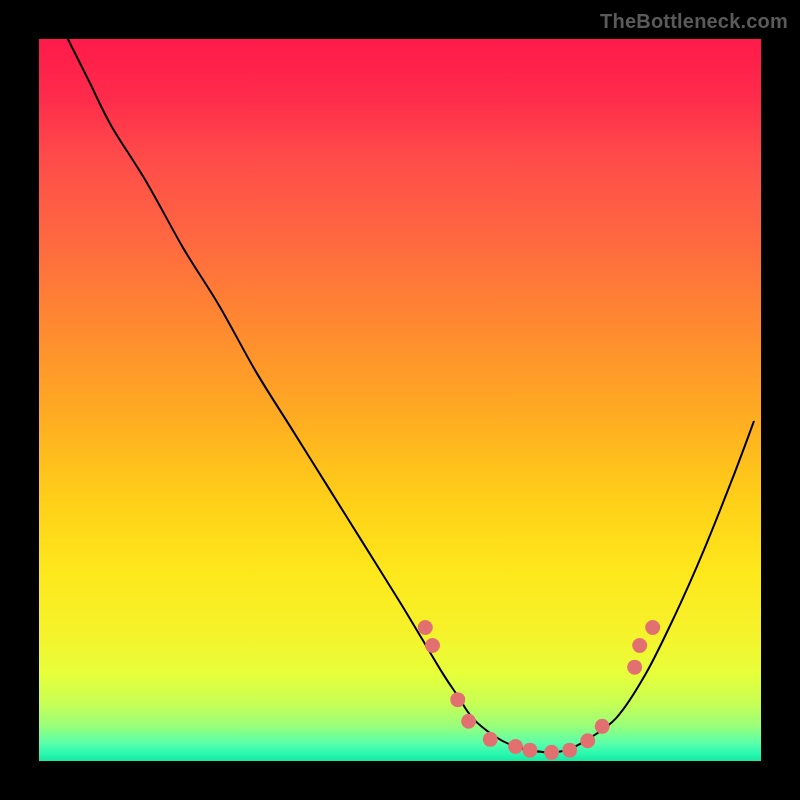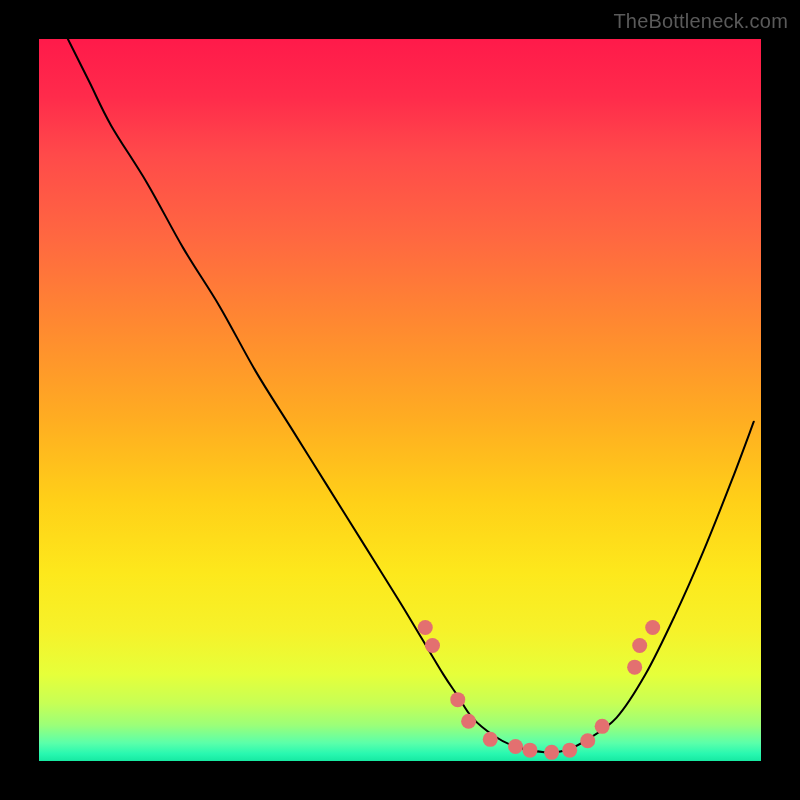--- a/index.html
+++ b/index.html
@@ -32,21 +32,21 @@
       #5bffaa 97.5%,
       #28f8b0 99%,
       #16e9a2 100%);
   }
   .watermark {
     position: absolute;
     top: 10px;
     right: 12px;
     font-family: Arial, Helvetica, sans-serif;
     font-size: 20px;
-    font-weight: normal;
+    font-weight: bold;
     color: #5a5a5a;
     letter-spacing: 0.2px;
   }
   svg.curve {
     position: absolute;
     left: 0; top: 0;
     width: 722px; height: 722px;
   }
   .line {
     fill: none;

